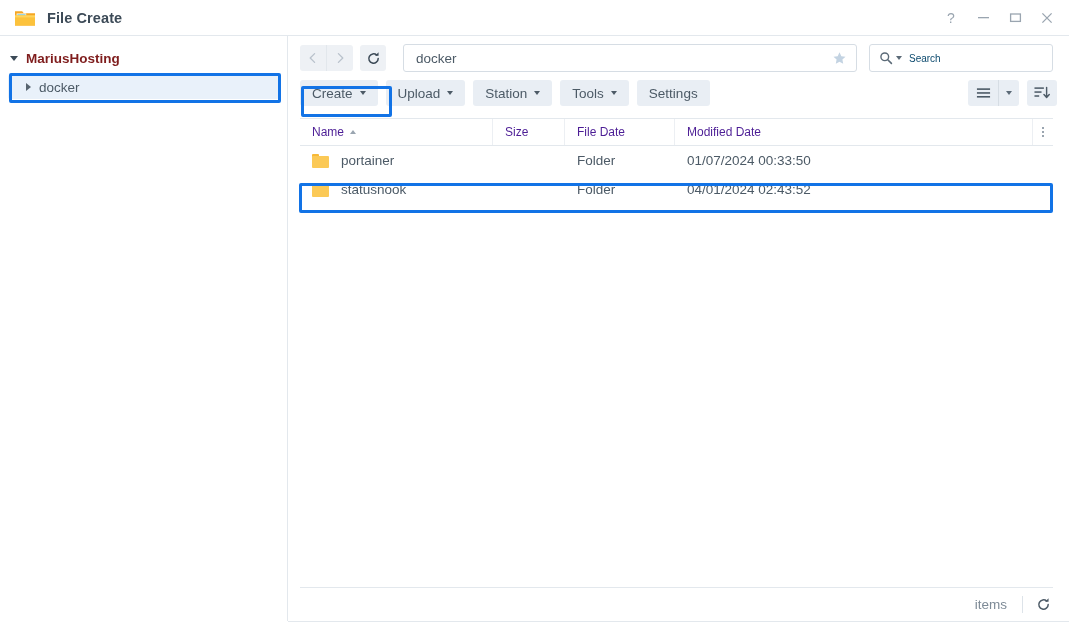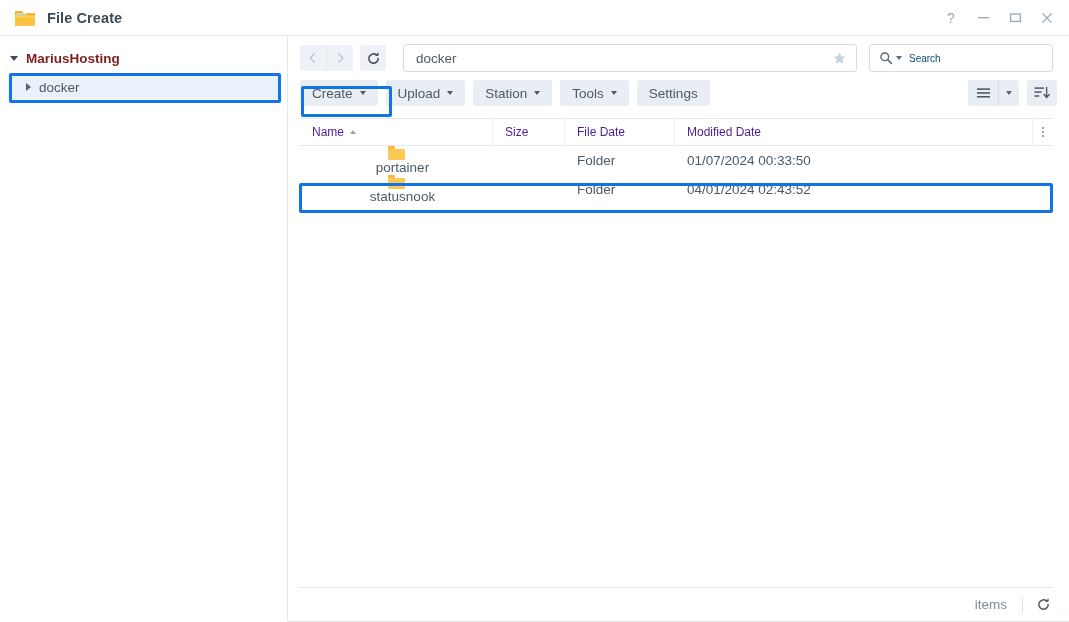--- a/index.html
+++ b/index.html
@@ -312,21 +312,21 @@
   .tbody { flex: 1 1 auto; min-height: 0; position: relative; }
   .trow {
     height: 29px;
     display: flex;
     align-items: center;
     font-size: 13.5px;
     color: #4c5a66;
     box-sizing: border-box;
   }
   .td { display: flex; align-items: center; box-sizing: border-box; white-space: nowrap; overflow: hidden; }
-  .td.c-name { width: 193px; padding-left: 12px; flex-direction: column; }
+  .td.c-name { width: 193px; padding-left: 12px; }
   .td.c-size { width: 72px; padding-left: 12px; }
   .td.c-type { width: 110px; padding-left: 12px; }
   .td.c-date { flex: 1 1 auto; padding-left: 12px; }
 
   .folder-ico {
     width: 17px;
     height: 14px;
     position: relative;
     margin-right: 12px;
     flex: 0 0 auto;

